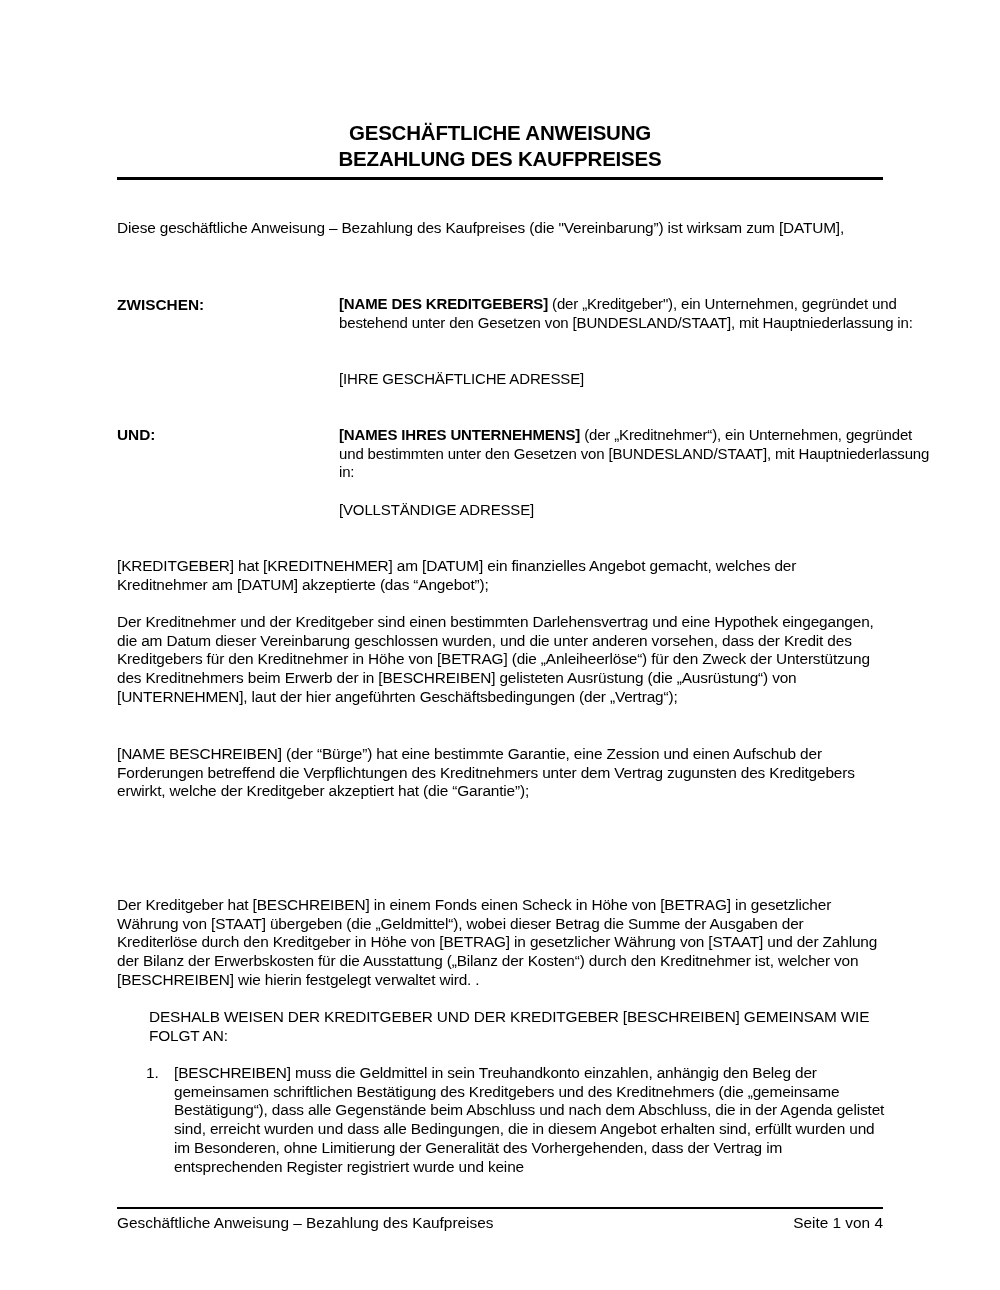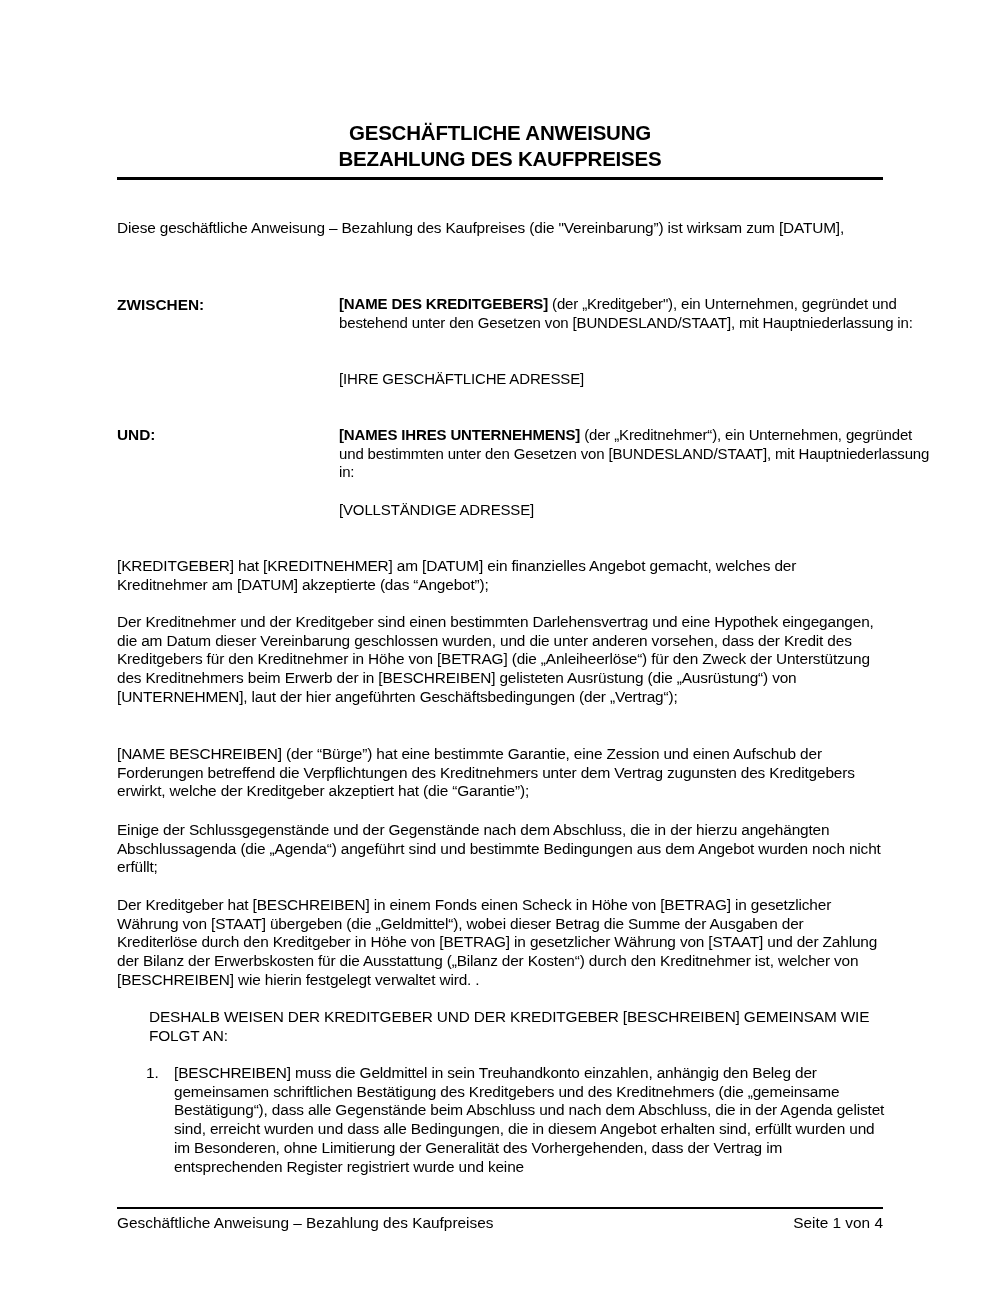--- a/index.html
+++ b/index.html
@@ -68,21 +68,20 @@
 
   <div class="party-label" style="top:426px;">UND:</div>
   <div class="party-body" style="top:426px;">
     <b>[NAMES IHRES UNTERNEHMENS]</b><span> (der „Kreditnehmer“), ein Unternehmen, gegründet und bestimmten unter den Gesetzen von [BUNDESLAND/STAAT], mit Hauptniederlassung in:</span>
   </div>
   <div class="party-body" style="top:501px;">[VOLLSTÄNDIGE ADRESSE]</div>
 
   <div class="txt" style="top:557px;">[KREDITGEBER] hat [KREDITNEHMER] am [DATUM] ein finanzielles Angebot gemacht, welches der Kreditnehmer am [DATUM] akzeptierte (das “Angebot”);</div>
   <div class="txt" style="top:613px;">Der Kreditnehmer und der Kreditgeber sind einen bestimmten Darlehensvertrag und eine Hypothek eingegangen, die am Datum dieser Vereinbarung geschlossen wurden, und die  unter anderen vorsehen, dass der Kredit des Kreditgebers für den Kreditnehmer in Höhe von [BETRAG] (die „Anleiheerlöse“) für den Zweck der Unterstützung des Kreditnehmers beim Erwerb der in [BESCHREIBEN] gelisteten Ausrüstung (die „Ausrüstung“) von [UNTERNEHMEN], laut der hier angeführten Geschäftsbedingungen (der „Vertrag“);</div>
   <div class="txt" style="top:745px;">[NAME BESCHREIBEN] (der “Bürge”) hat eine bestimmte Garantie, eine Zession und einen Aufschub der Forderungen betreffend die Verpflichtungen des Kreditnehmers unter dem Vertrag zugunsten des Kreditgebers erwirkt, welche der Kreditgeber akzeptiert hat (die “Garantie”);</div>
-  <div class="txt" style="top:821px;">Einige der Schlussgegenstände und der Gegenstände nach dem Abschluss, die in der hierzu angehängten Abschlussagenda (die „Agenda“) angeführt sind und bestimmte Bedingungen aus dem Angebot wurden noch nicht erfüllt;</div>
   <div class="txt" style="top:896px;">Der Kreditgeber hat [BESCHREIBEN] in einem Fonds einen Scheck in Höhe von [BETRAG] in gesetzlicher Währung von [STAAT] übergeben (die „Geldmittel“), wobei dieser Betrag die Summe der Ausgaben der Krediterlöse durch den Kreditgeber in Höhe von [BETRAG] in gesetzlicher Währung von [STAAT] und der Zahlung der Bilanz der Erwerbskosten für die Ausstattung („Bilanz der Kosten“) durch den Kreditnehmer ist, welcher von [BESCHREIBEN] wie hierin festgelegt verwaltet wird. .</div>
   <div class="txt" style="top:1008px;margin-left:32px;">DESHALB WEISEN DER KREDITGEBER UND DER KREDITGEBER [BESCHREIBEN] GEMEINSAM WIE FOLGT AN:</div>
 
   <div class="list-num" style="top:1064px;">1.</div>
   <div class="list-body" style="top:1064px;">[BESCHREIBEN] muss die Geldmittel in sein Treuhandkonto einzahlen, anhängig den Beleg der gemeinsamen schriftlichen Bestätigung des Kreditgebers und des Kreditnehmers (die „gemeinsame Bestätigung“), dass alle Gegenstände beim Abschluss und nach dem Abschluss, die in der Agenda gelistet sind, erreicht wurden und dass alle Bedingungen, die in diesem Angebot erhalten sind, erfüllt wurden und im Besonderen, ohne Limitierung der Generalität des Vorhergehenden, dass der Vertrag im entsprechenden Register registriert wurde und keine</div>
 
   <div class="footer-rule"></div>
   <div class="footer-left">Geschäftliche Anweisung – Bezahlung des Kaufpreises</div>
   <div class="footer-right">Seite 1 von 4</div>
 

